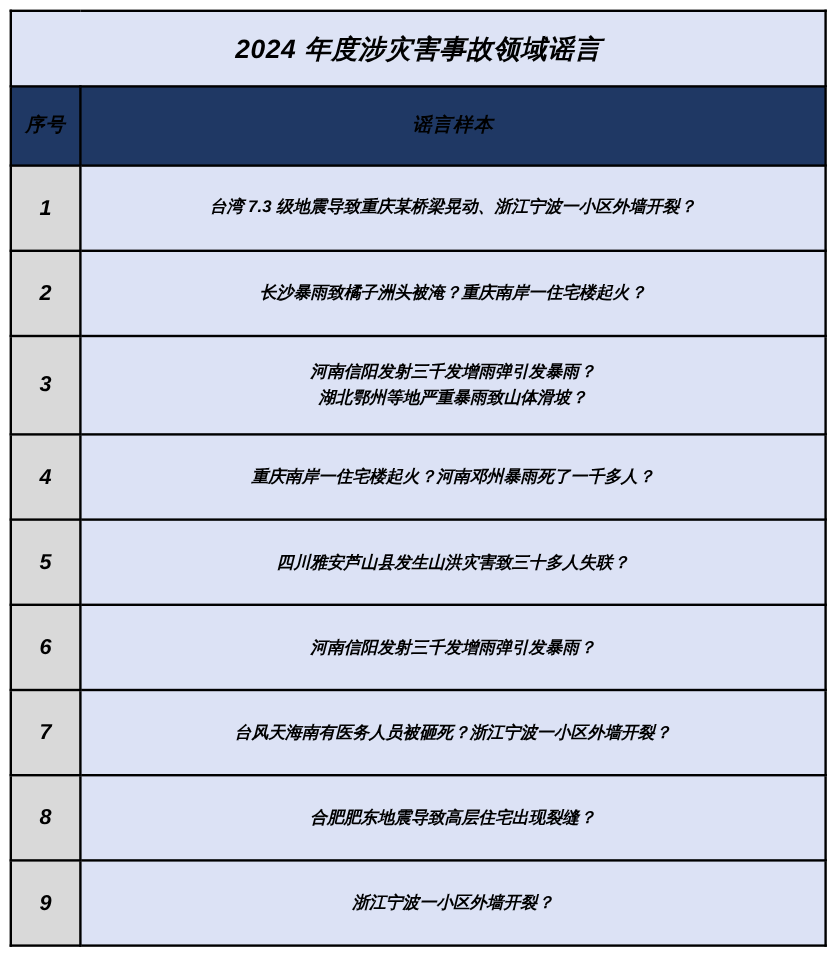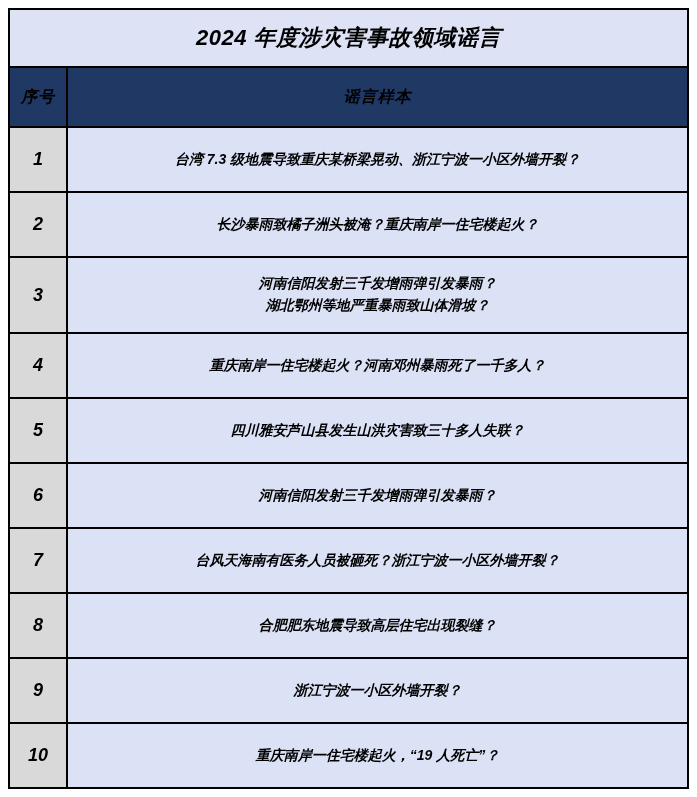--- a/index.html
+++ b/index.html
@@ -116,19 +116,15 @@
         <td class="text-cell">台风天海南有医务人员被砸死？浙江宁波一小区外墙开裂？</td>
       </tr>
       <tr class="data-row">
         <td class="num-cell">8</td>
         <td class="text-cell">合肥肥东地震导致高层住宅出现裂缝？</td>
       </tr>
       <tr class="data-row">
         <td class="num-cell">9</td>
         <td class="text-cell">浙江宁波一小区外墙开裂？</td>
       </tr>
-      <tr class="data-row">
-        <td class="num-cell">10</td>
-        <td class="text-cell">重庆南岸一住宅楼起火，“19 人死亡”？</td>
-      </tr>
     </tbody>
   </table>
 </div>
 
 </body></html>

